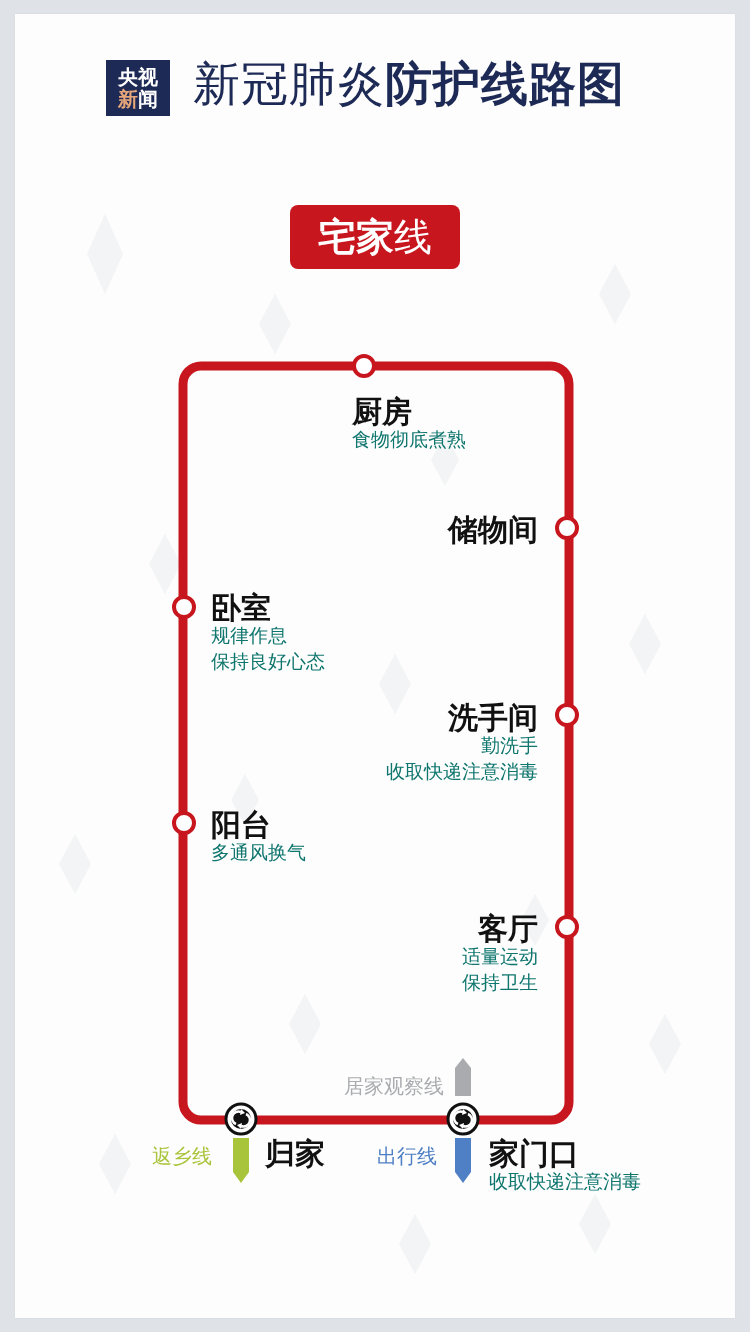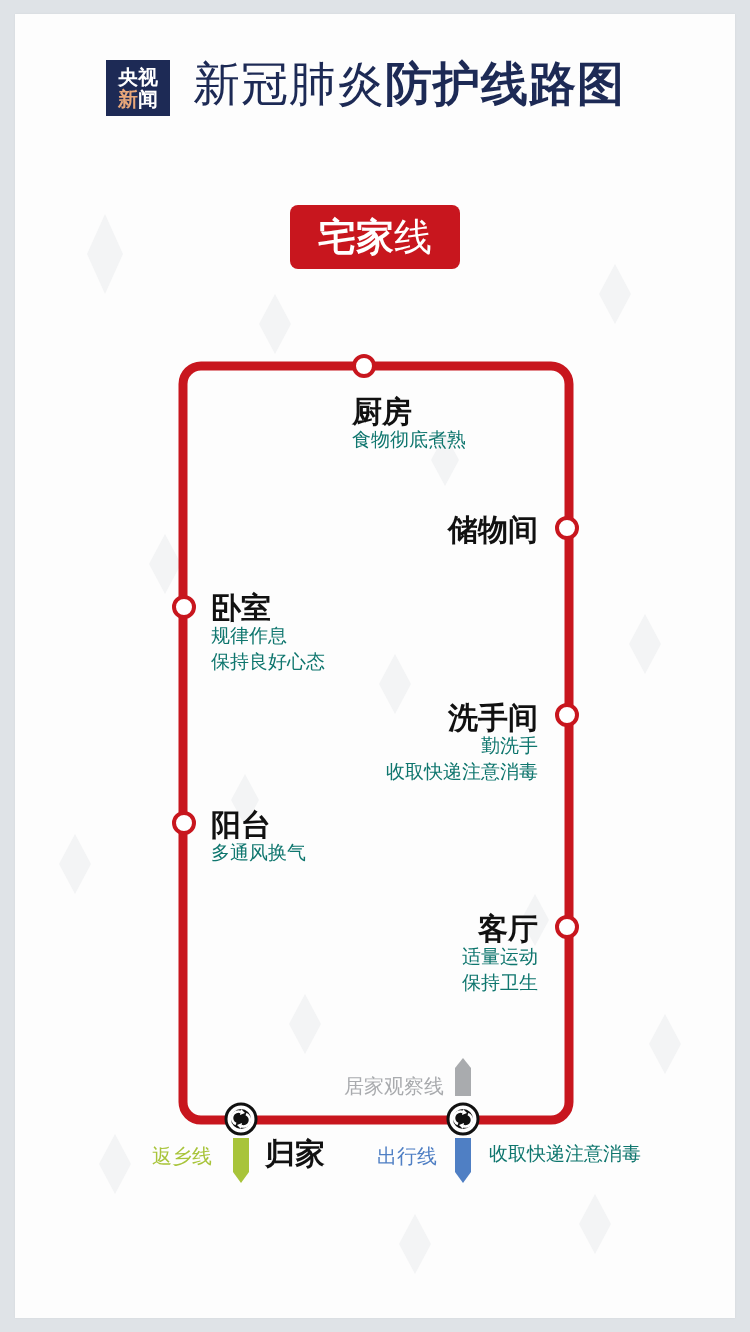--- a/index.html
+++ b/index.html
@@ -161,14 +161,15 @@
 </div>
 
 <div class="abs side-label right" style="right:306px; top:1073px; color:#a9abae;">居家观察线</div>
 <div class="abs side-label" style="left:152px; top:1143px; color:#a8c43a;">返乡线</div>
 <div class="abs side-label" style="left:377px; top:1143px; color:#4f7fc4;">出行线</div>
 
 <div class="abs" style="left:265px; top:1140px;">
   <div class="st-name">归家</div>
 </div>
 <div class="abs" style="left:489px; top:1140px;">
+  <div class="st-name">家门口</div>
   <div class="st-desc">收取快递注意消毒</div>
 </div>
 
 </body></html>

